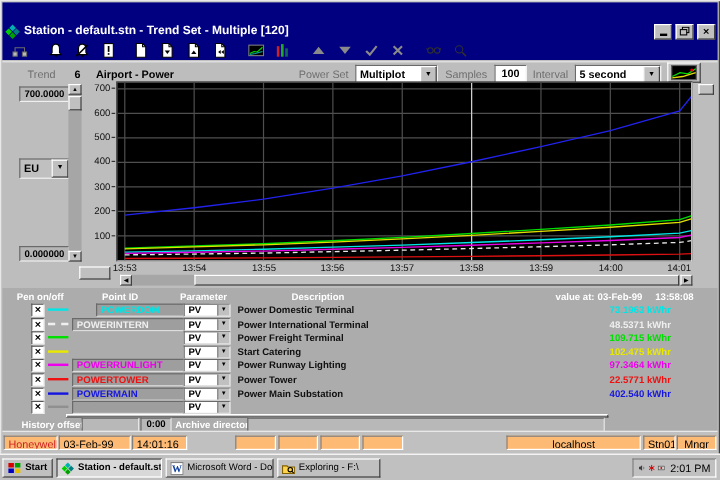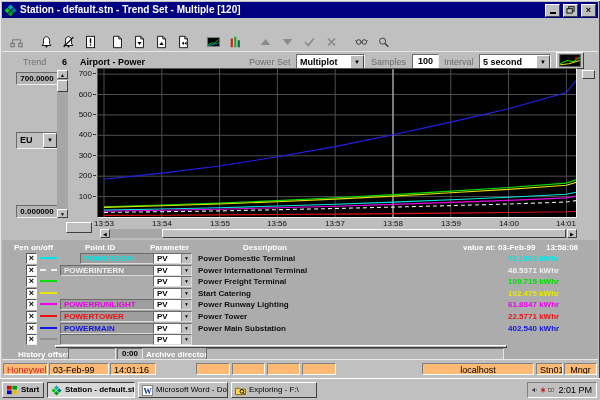--- a/index.html
+++ b/index.html
@@ -1,21 +1,21 @@
 <!DOCTYPE html>
 <html><head>
 <meta charset="utf-8">
 <style>
   html,body{margin:0;padding:0;background:#808080}
   .screen{position:relative;width:600px;height:400px;overflow:hidden;background:#c0c0c0;
     font-family:"Liberation Sans",sans-serif;box-shadow:inset 1px 1px 0 #e8e8e8, inset -1px -1px 0 #404040}
   .abs{position:absolute}
   
   .titlebar{position:absolute;left:2px;top:2px;right:2px;height:16px;background:#000080;
-    display:flex;align-items:center;padding:0 2px;gap:3px}
+    display:flex;align-items:center;padding:16px 2px;gap:3px}
   .ttext{color:#fff;font:bold 10px/16px "Liberation Sans",sans-serif;flex:1;white-space:nowrap;overflow:hidden}
   .ticon svg{width:13px;height:13px;display:block}
   .tb{width:15px;height:13px;background:#c0c0c0;border:1px solid;border-color:#fff #404040 #404040 #fff;
     padding:0;display:flex;align-items:center;justify-content:center;font:bold 9px/9px "Liberation Sans",sans-serif}
   .tb svg{width:9px;height:8px;display:block}
   .minglyph{width:6px;height:2px;background:#000;margin-top:6px}
   .menubar{position:absolute;left:2px;top:19px;height:13px;right:2px;display:flex;padding-left:15px}
   .mitem{font:9px/13px "Liberation Sans",sans-serif;color:#000;padding:0 7px 0 0;white-space:nowrap}
   .toolbar{position:absolute;left:2px;top:32px;right:2px;height:19px;display:flex;align-items:center;padding-left:4px}
   .tbtn{width:21px;height:18px;background:transparent;border:1px solid transparent;padding:1px;margin-right:1px;
@@ -373,21 +373,21 @@
       </div>
       <div class="trow" style="top: 299px;">
         <span class="cb" style="left: 24px; top: 0px;">×</span>
         <span class="pen" style="left: 38px; top: 4px; width: 17px; border-top: 2px solid rgb(238, 0, 238);"></span>
         <span class="idbox" style="left: 58px; width: 90px; color: rgb(238, 0, 238);">POWERRUNLIGHT</span>
         <span class="pcombo" style="left: 151px; width: 37px;">
           <span class="ptxt" style="">PV</span>
           <span class="parrow" style="">▼</span>
         </span>
         <span class="desc" style="left: 196px;">Power Runway Lighting</span>
-        <span class="pval" style="left: 506px; color: rgb(238, 0, 238);">61.8847 kWhr</span>
+        <span class="pval" style="left: 506px; color: rgb(238, 0, 238);">97.3464 kWhr</span>
       </div>
       <div class="trow" style="top: 311px;">
         <span class="cb" style="left: 24px; top: 0px;">×</span>
         <span class="pen" style="left: 38px; top: 4px; width: 17px; border-top: 2px solid rgb(238, 17, 17);"></span>
         <span class="idbox" style="left: 58px; width: 90px; color: rgb(238, 17, 17);">POWERTOWER</span>
         <span class="pcombo" style="left: 151px; width: 37px;">
           <span class="ptxt" style="">PV</span>
           <span class="parrow" style="">▼</span>
         </span>
         <span class="desc" style="left: 196px;">Power Tower</span>

